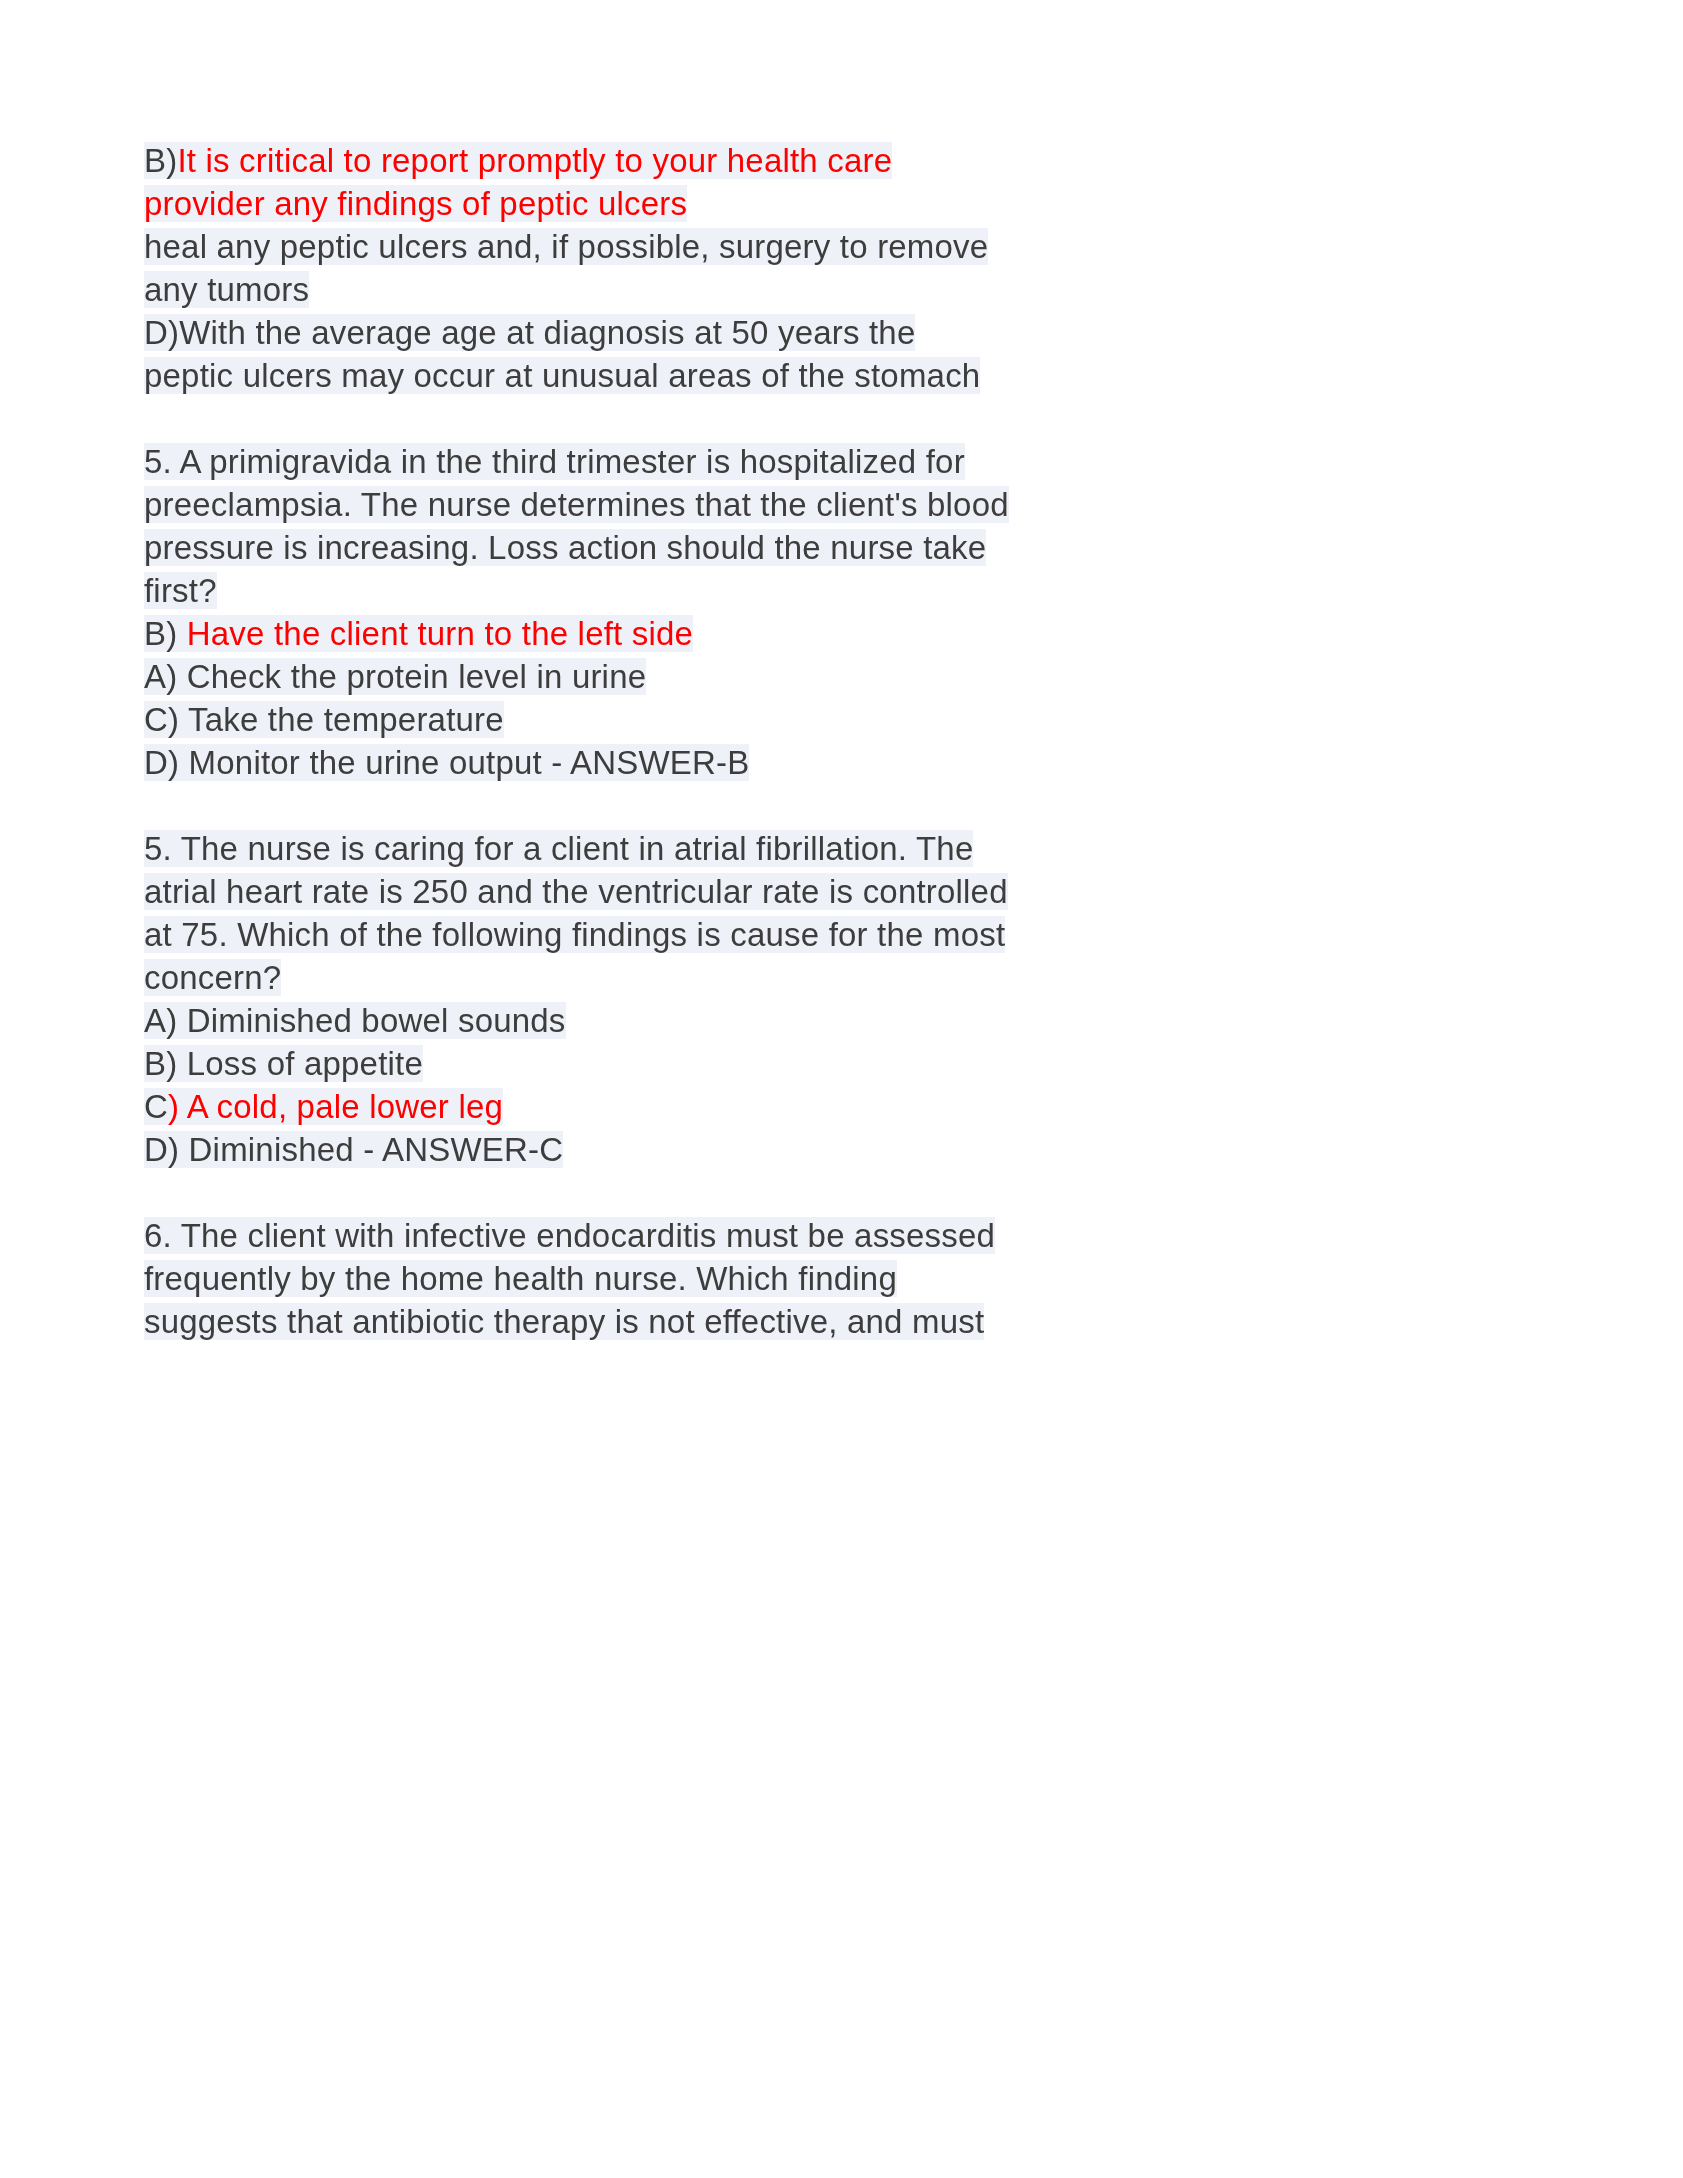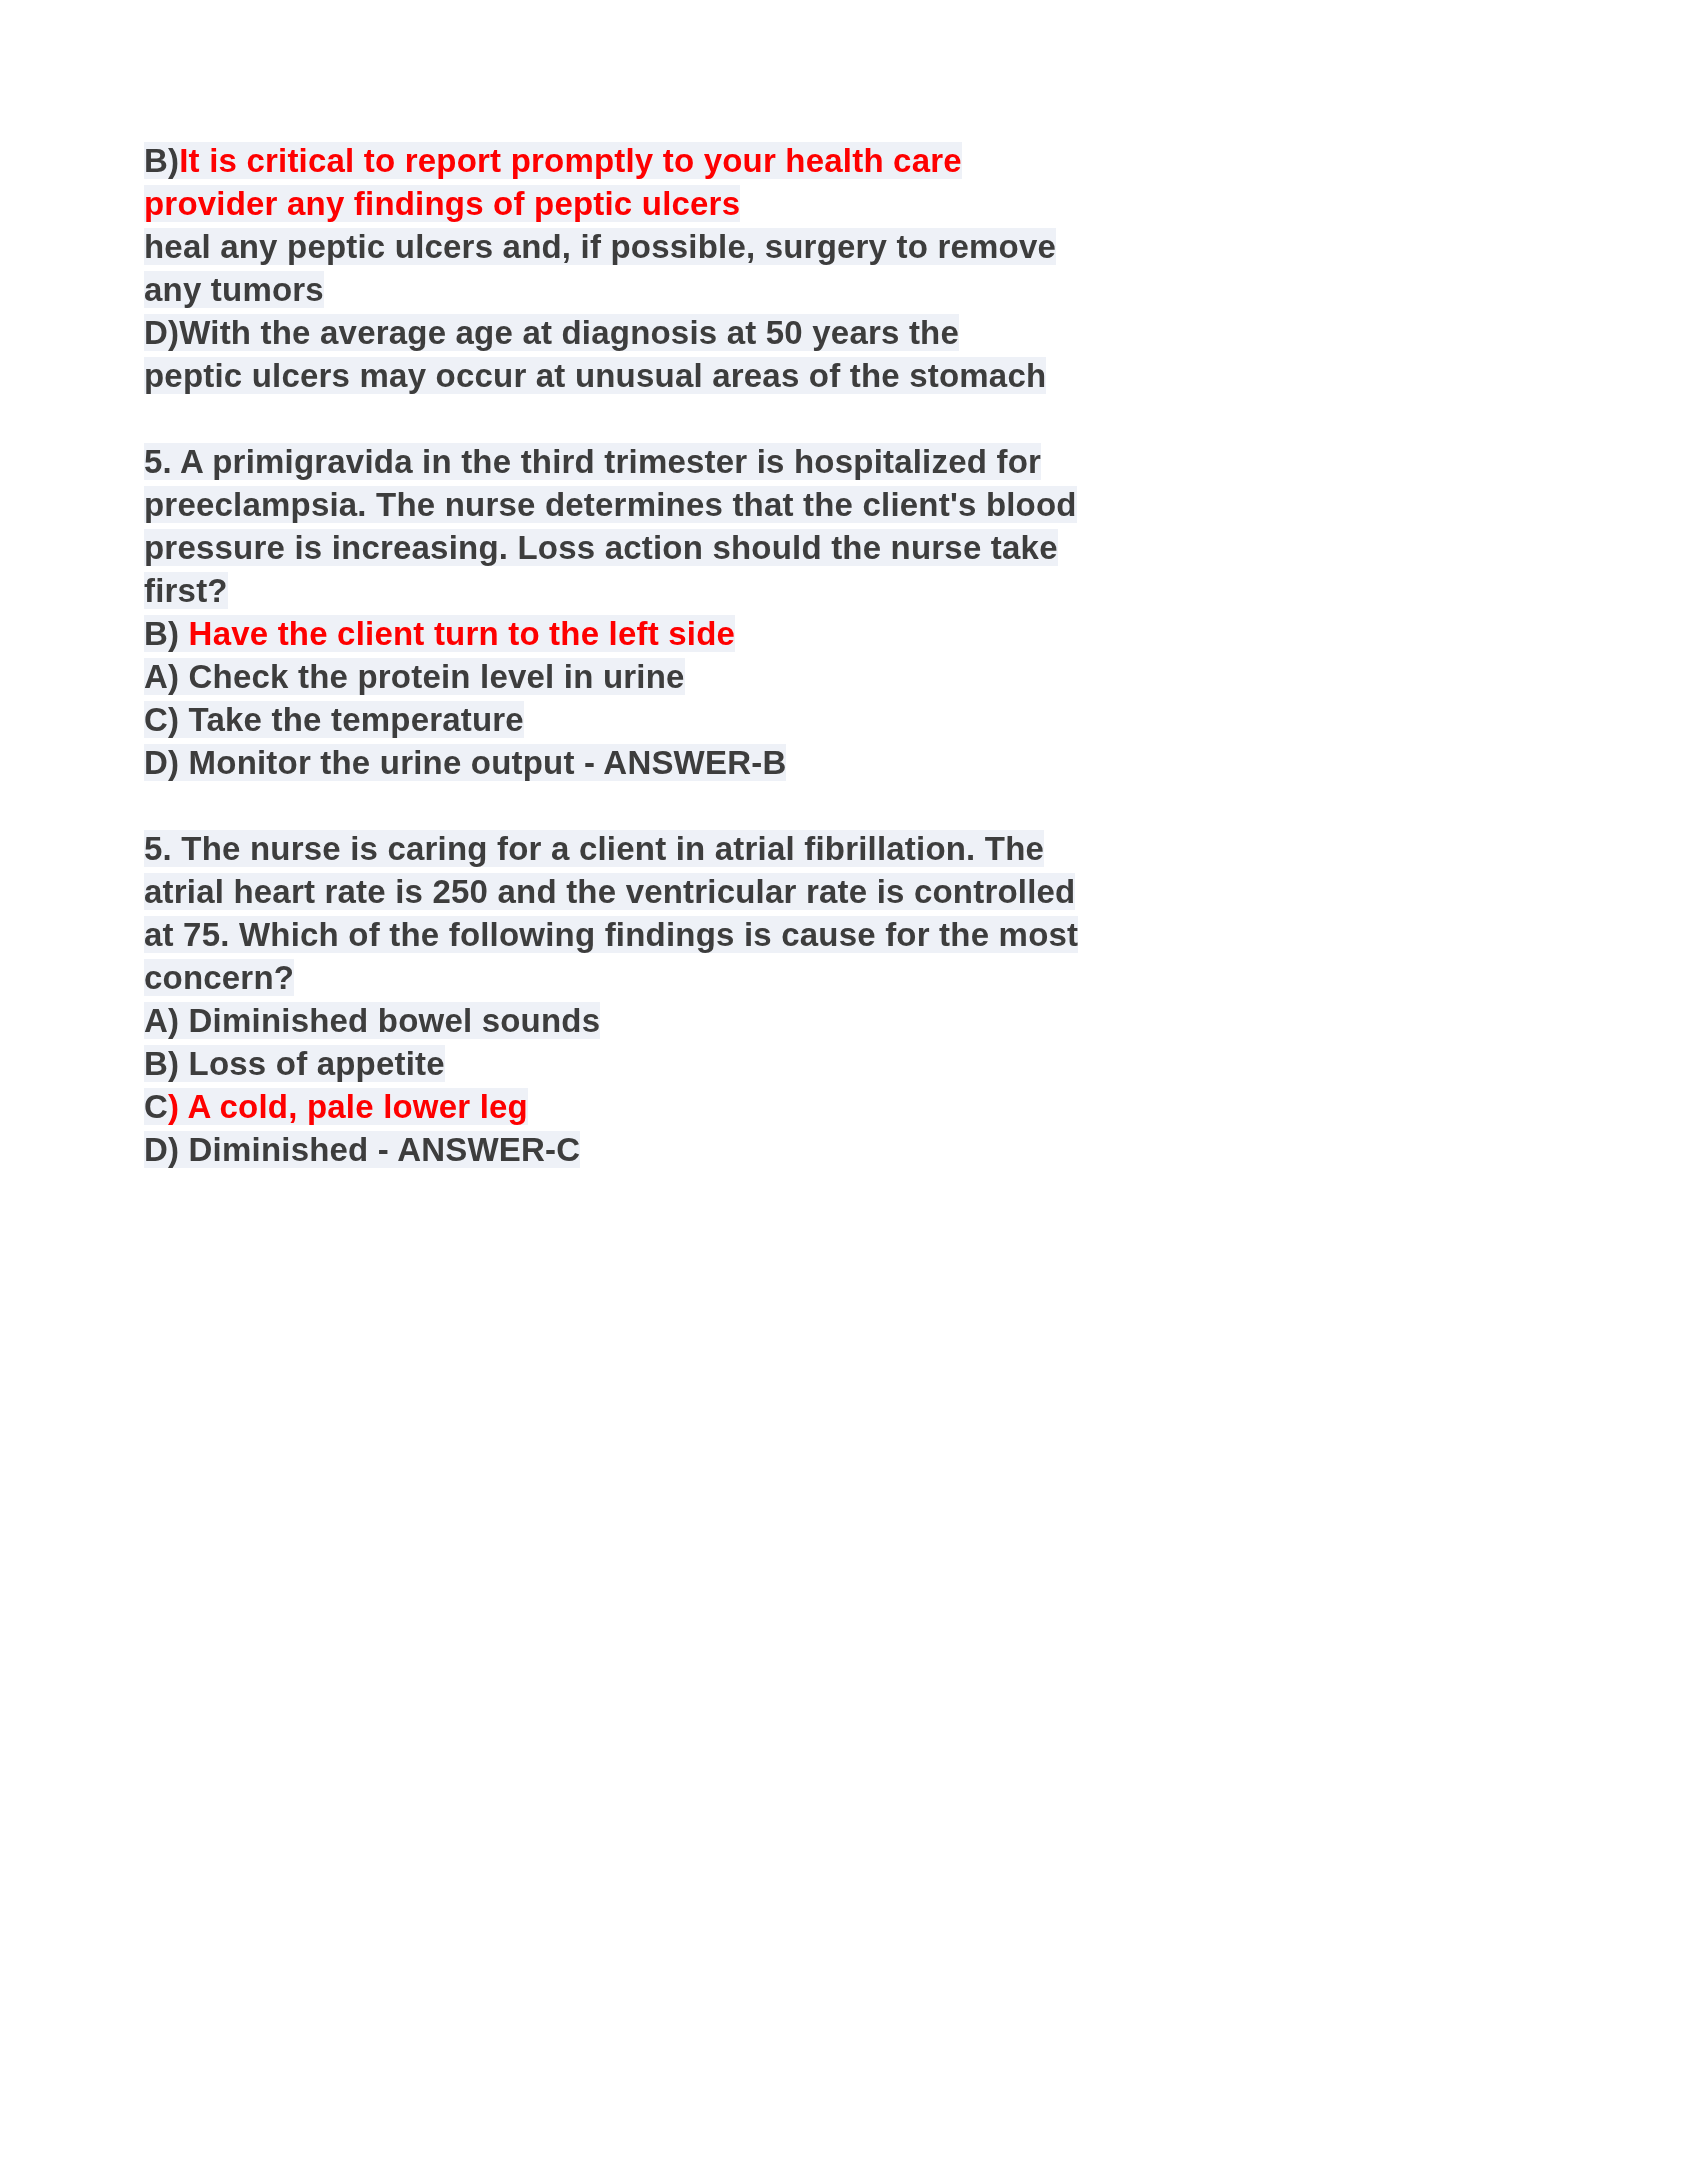--- a/index.html
+++ b/index.html
@@ -23,21 +23,21 @@
     font-family: "Liberation Sans", "DejaVu Sans", sans-serif;
   }
   .content {
     position: absolute;
     top: 139px;
     left: 144px;
     width: 990px;
     font-size: 33px;
     line-height: 43px;
     color: var(--text-color);
-    font-weight: 700;
+    font-weight: 400;
     letter-spacing: 0.2px;
   }
   .paragraph {
     margin: 0 0 43px 0;
   }
   .line {
     min-height: 43px;
     white-space: pre-wrap;
   }
   .seg {
@@ -73,15 +73,20 @@
       <div class="paragraph">
         <div class="line"><span class="seg">5. The nurse is caring for a client in atrial fibrillation. The</span></div>
         <div class="line"><span class="seg">atrial heart rate is 250 and the ventricular rate is controlled</span></div>
         <div class="line"><span class="seg">at 75. Which of the following findings is cause for the most</span></div>
         <div class="line"><span class="seg">concern?</span></div>
         <div class="line"><span class="seg">A) Diminished bowel sounds</span></div>
         <div class="line"><span class="seg">B) Loss of appetite</span></div>
         <div class="line"><span class="seg">C</span><span class="seg red">) A cold, pale lower leg</span></div>
         <div class="line"><span class="seg">D) Diminished - ANSWER-C</span></div>
       </div>
+      <div class="paragraph">
+        <div class="line"><span class="seg">6. The client with infective endocarditis must be assessed</span></div>
+        <div class="line"><span class="seg">frequently by the home health nurse. Which finding</span></div>
+        <div class="line"><span class="seg">suggests that antibiotic therapy is not effective, and must</span></div>
+      </div>
     </div>
 </div>
 
 
 </body></html>

